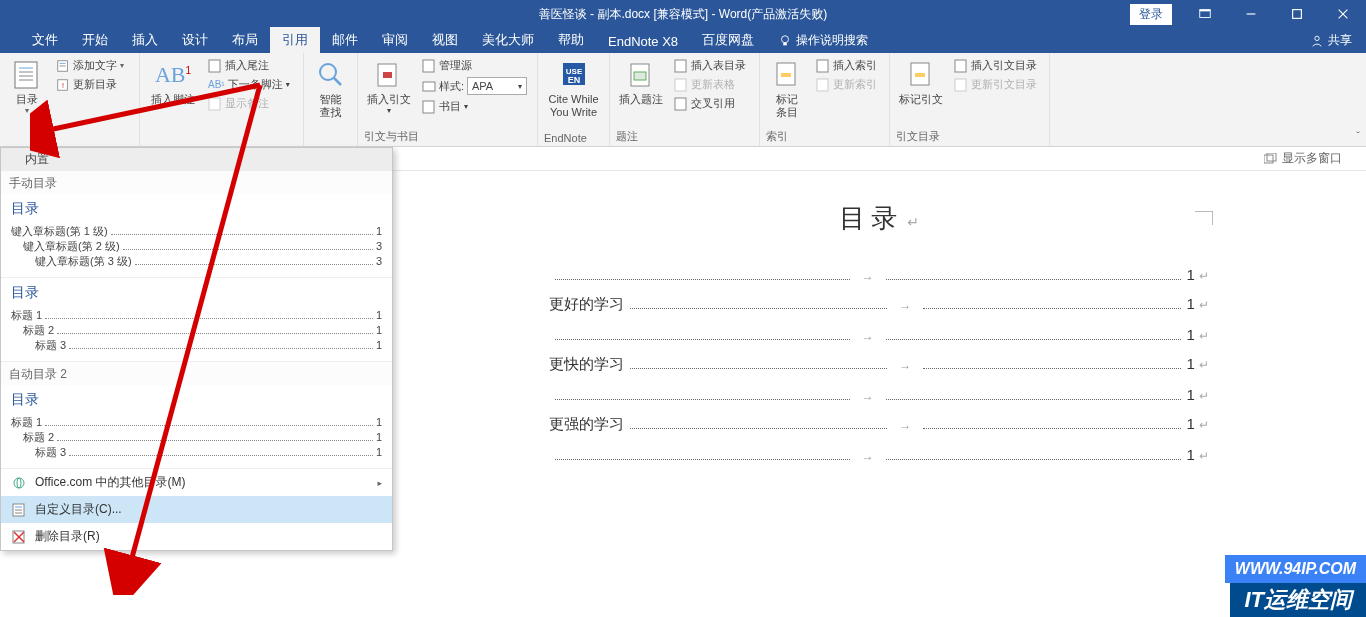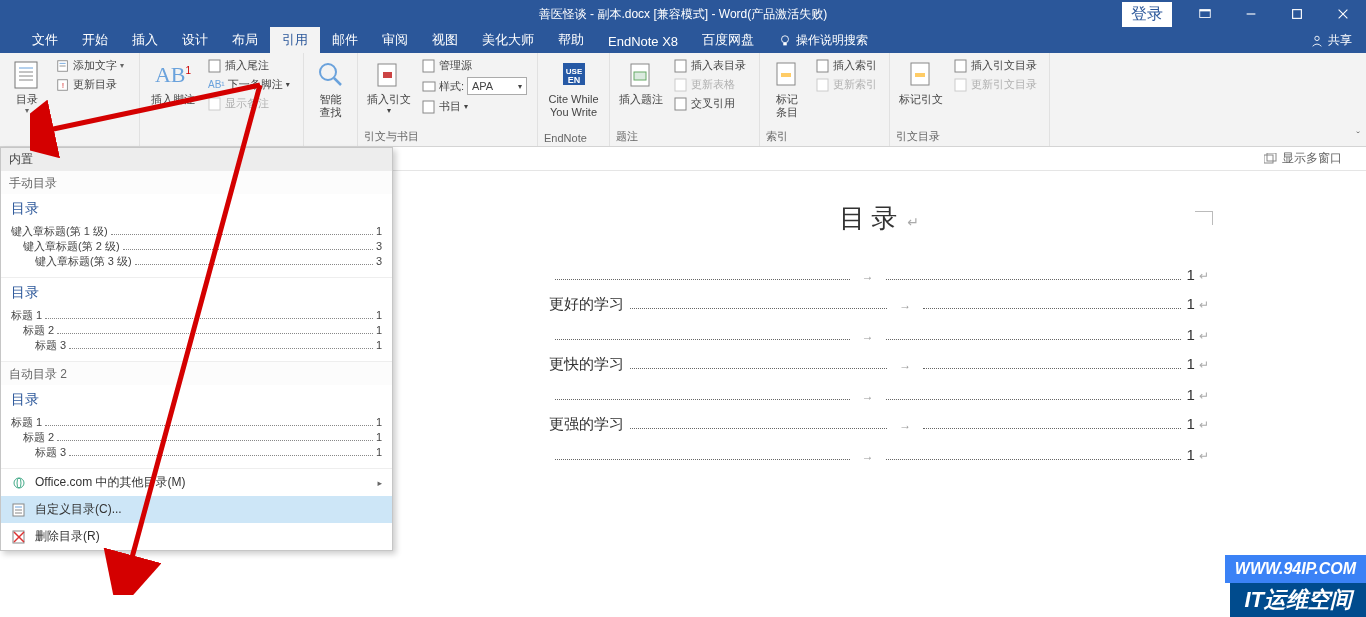--- a/index.html
+++ b/index.html
@@ -2,21 +2,21 @@
 <html><head>
 <meta charset="utf-8">
 <style>
 * { margin: 0; padding: 0; box-sizing: border-box; font-family: "Microsoft YaHei", "Segoe UI", sans-serif; }
 body { width: 1366px; height: 617px; background: #fff; overflow: hidden; position: relative; }
 
 
 .titlebar { height: 28px; background: #2b579a; display: flex; align-items: center; justify-content: space-between; color: #fff; font-size: 12px; }
 .titlebar .title { position:absolute; left:50%; transform:translateX(-50%); white-space:nowrap; }
 .titlebar .right { display: flex; align-items: center; gap: 0; margin-left:auto; }
-.login-btn { background:#fff; color:#2b579a; padding:1px 8px; font-size:16px; border:1px solid #fff; margin-right:10px; }
+.login-btn { background:#fff; color:#2b579a; padding:1px 8px; font-size:12px; border:1px solid #fff; margin-right:10px; }
 .win-btn { width:46px; height:28px; display:flex; align-items:center; justify-content:center; color:#fff; font-size:11px; }
 .win-btn svg { width:14px; height:14px; }
 
 
 .tabs { height: 25px; background: #2b579a; display: flex; align-items: flex-end; padding-left: 20px; }
 .tab { color: #fff; font-size: 13px; padding: 4px 12px; cursor: pointer; }
 .tab.active { background: #f3f3f3; color: #2b579a; }
 .tab.file { background: #2b579a; color: #fff; }
 .tell-me { color:#fff; font-size:12px; display:flex; align-items:center; padding:4px 12px; gap:4px;}
 .share { margin-left:auto; color:#fff; font-size:12px; padding:4px 14px; display:flex; align-items:center; gap:4px;}
@@ -33,21 +33,21 @@
 .small-btn.disabled { color:#b0b0b0; }
 .style-select { border:1px solid #ababab; background:#fff; font-size:11px; padding:0 4px; height:18px; display:flex; align-items:center; width:60px; justify-content:space-between;}
 .ribbon-collapse { position:absolute; right:6px; bottom:4px; font-size:11px; color:#666;}
 
 
 .ruler-bar { height:24px; background:#fff; border-bottom:1px solid #e5e5e5; display:flex; align-items:center; justify-content:flex-end; padding-right:24px;}
 .multi-window { font-size:12px; color:#666; display:flex; align-items:center; gap:4px;}
 
 
 .toc-panel { position:absolute; left:0; top:147px; width:393px; background:#fff; border:1px solid #c6c6c6; box-shadow:3px 3px 6px rgba(0,0,0,0.2); z-index:10; font-size:12px;}
-.toc-header { background:#ededed; padding:3px 8px; color:#444; font-weight:normal;}
+.toc-header { background:#ededed; padding:3px 24px; color:#444; font-weight:normal;}
 .toc-section-label { padding:4px 8px 2px 8px; color:#666; background:#fcfcfc; }
 .toc-preview { padding:6px 10px 8px 10px; border-bottom:1px solid #eee;}
 .toc-preview .toc-title { color:#2b579a; font-size:14px; margin-bottom:6px; font-family:"SimSun",serif;}
 .toc-line { display:flex; align-items:baseline; font-size:11px; color:#444; font-family:"SimSun",serif;}
 .toc-line .lbl { white-space:nowrap; }
 .toc-line .dots { flex:1; border-bottom:1px dotted #888; margin:0 3px; height:9px;}
 .toc-line .pg { }
 .toc-line.l2 { padding-left:12px; }
 .toc-line.l3 { padding-left:24px; }
 .toc-footer { }

